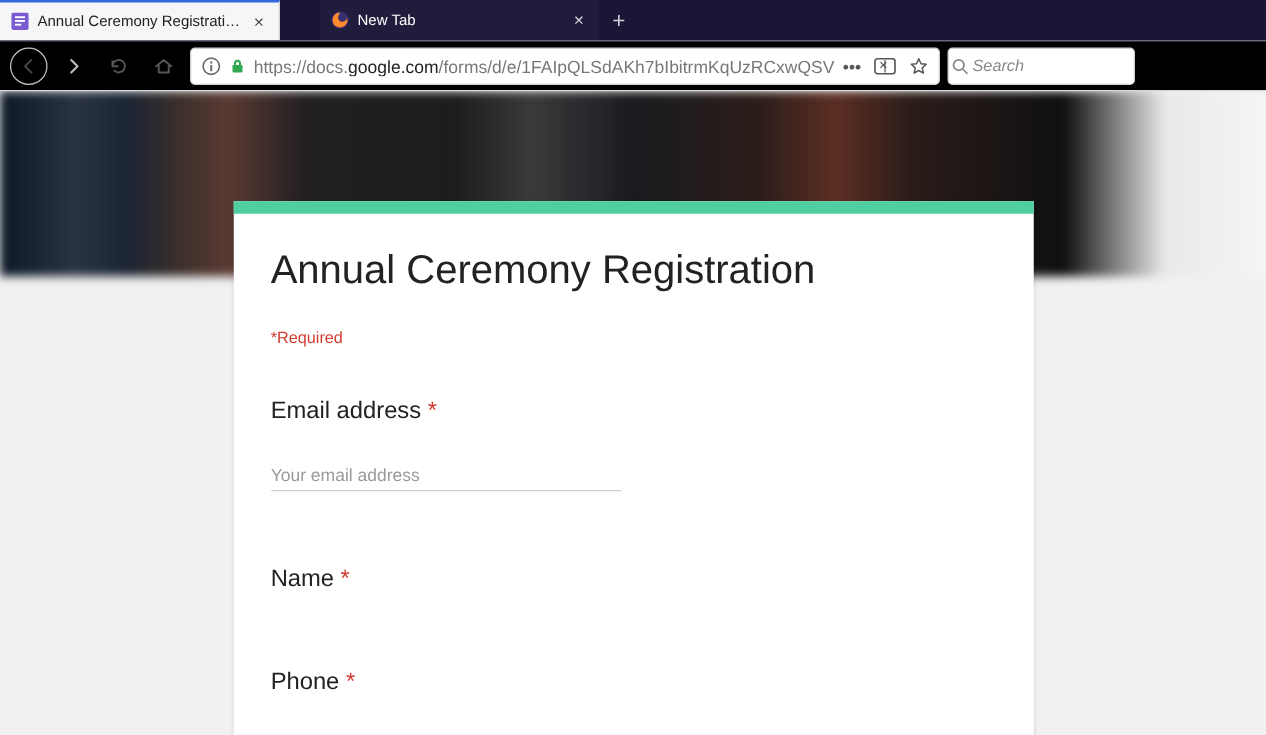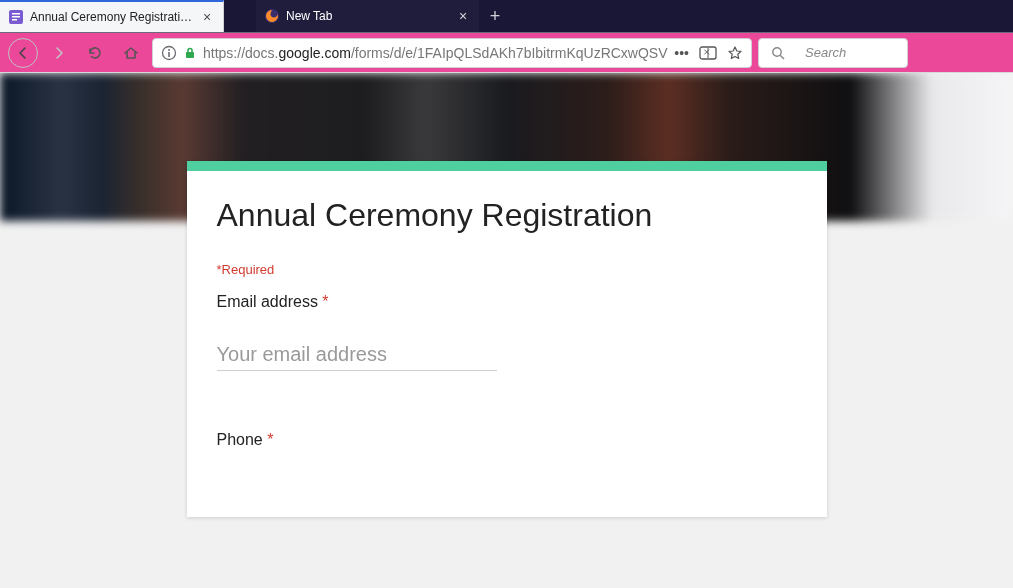--- a/index.html
+++ b/index.html
@@ -39,21 +39,21 @@
   .tab .close { width: 16px; text-align: center; font-size: 14px; opacity: .8; cursor:pointer; }
   .newtab {
     width: 30px;
     display:flex; align-items:center; justify-content:center;
     color:#cfcfd8; font-size:18px; cursor:pointer;
   }
 
   
   .toolbar {
     height: 40px;
-    background: #ec4899;
+    background: #000000;
     border-bottom: 1px solid #d7d8dc;
     display: flex;
     align-items: center;
     padding: 0 8px;
     gap: 6px;
   }
   .navbtn {
     width: 30px; height: 30px;
     display:flex; align-items:center; justify-content:center;
     color:#555; cursor:pointer; border-radius:4px;
@@ -78,22 +78,22 @@
   .urlbar .url .host { color:#222; }
   .url-actions { display:flex; gap:10px; align-items:center; color:#555; }
   .searchbar {
     width: 150px;
     height: 30px;
     border:1px solid #cfd0d6;
     border-radius:4px;
     background:#fff;
     display:flex;
     align-items:center;
-    padding:0 12px;
-    gap:20px;
+    padding:0 2px;
+    gap:3px;
     font-size:13px;
     color:#888;
     font-style: italic;
   }
 
   
   .page {
     height: calc(588px - 33px - 40px);
     overflow: hidden;
     background: #f1f1f1;
@@ -121,29 +121,29 @@
     border-top: 10px solid #4fcfa0;
     box-shadow: 0 1px 4px rgba(0,0,0,.15);
     padding: 26px 30px 40px;
   }
   .form-title {
     font-size: 32px;
     font-weight: 500;
     color:#222;
     margin-bottom: 28px;
   }
-  .required-note { color:#d23b2f; font-size:13px; margin-bottom: 16px; }
+  .required-note { color:#d23b2f; font-size:13px; margin-bottom: 41px; }
   .question { margin-bottom: 60px; }
-  .q-label { font-size:16px; font-weight:500; color:#222; margin-bottom: 28px; }
+  .q-label { font-size:19px; font-weight:500; color:#222; margin-bottom: 28px; }
   .q-label .star { color:#d23b2f; }
   .answer {
     width: 280px;
     border:none;
     border-bottom:1px solid #cfcfcf;
-    font-size:20px;
+    font-size:14px;
     padding:4px 0;
     outline:none;
     color:#222;
   }
   .answer::placeholder { color:#9a9a9a; }
 
   
   svg { display:block; }
 </style>
 </head>
@@ -250,20 +250,23 @@
     <div class="required-note">*Required</div>
 
     <div class="question">
       <div class="q-label">
         <span>Email address</span> <span class="star">*</span>
       </div>
       <input class="answer" type="text" placeholder="Your email address" style="">
     </div>
 
     <div class="question">
+      <div class="q-label">
+        <span>Name</span> <span class="star">*</span>
+      </div>
     </div>
 
     <div class="question" style="margin-bottom:20px">
       <div class="q-label">
         <span>Phone</span> <span class="star">*</span>
       </div>
 
     </div>
   </div>
 </div>

